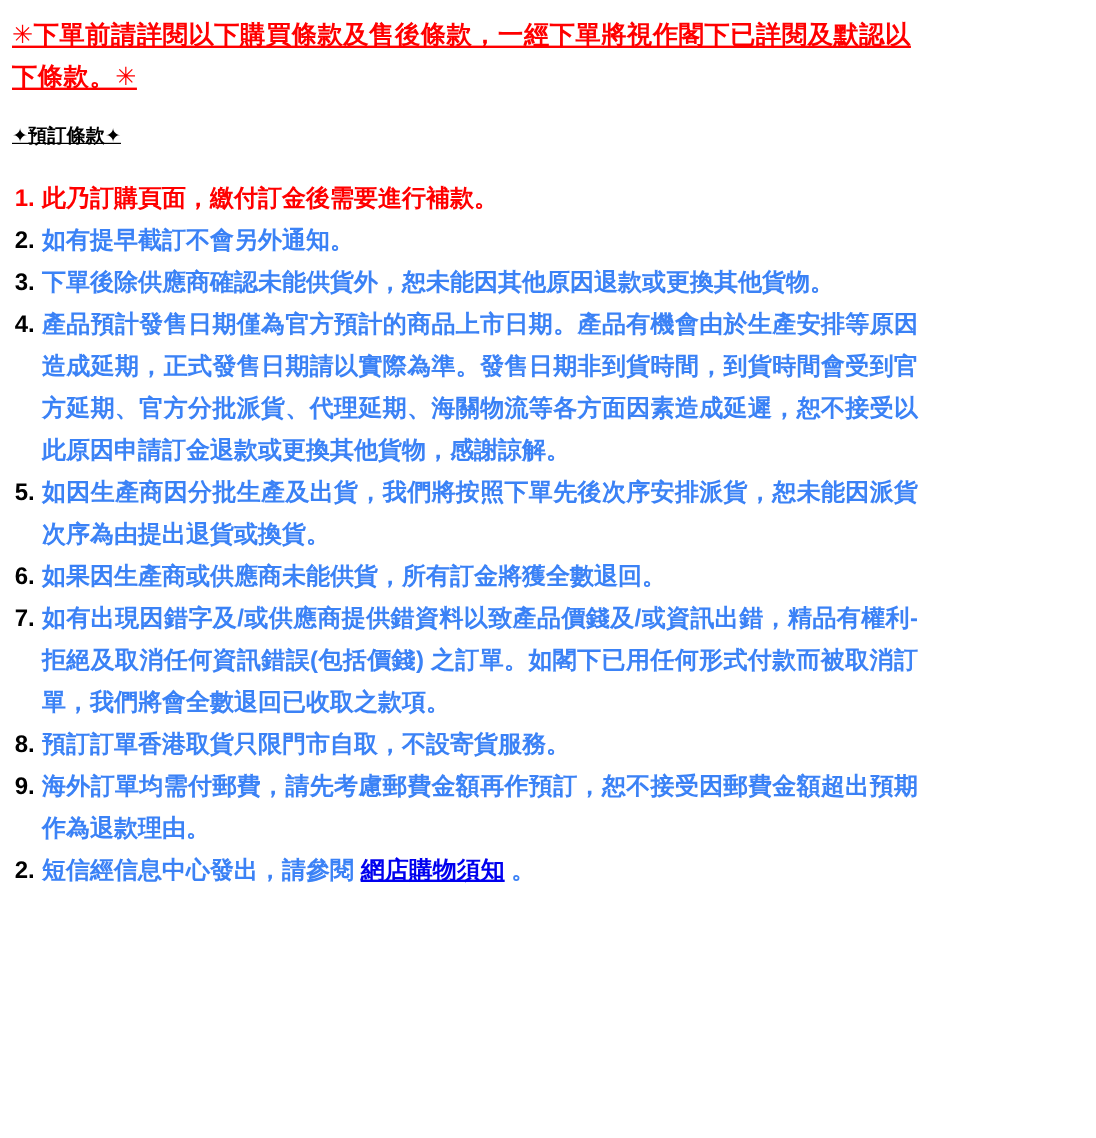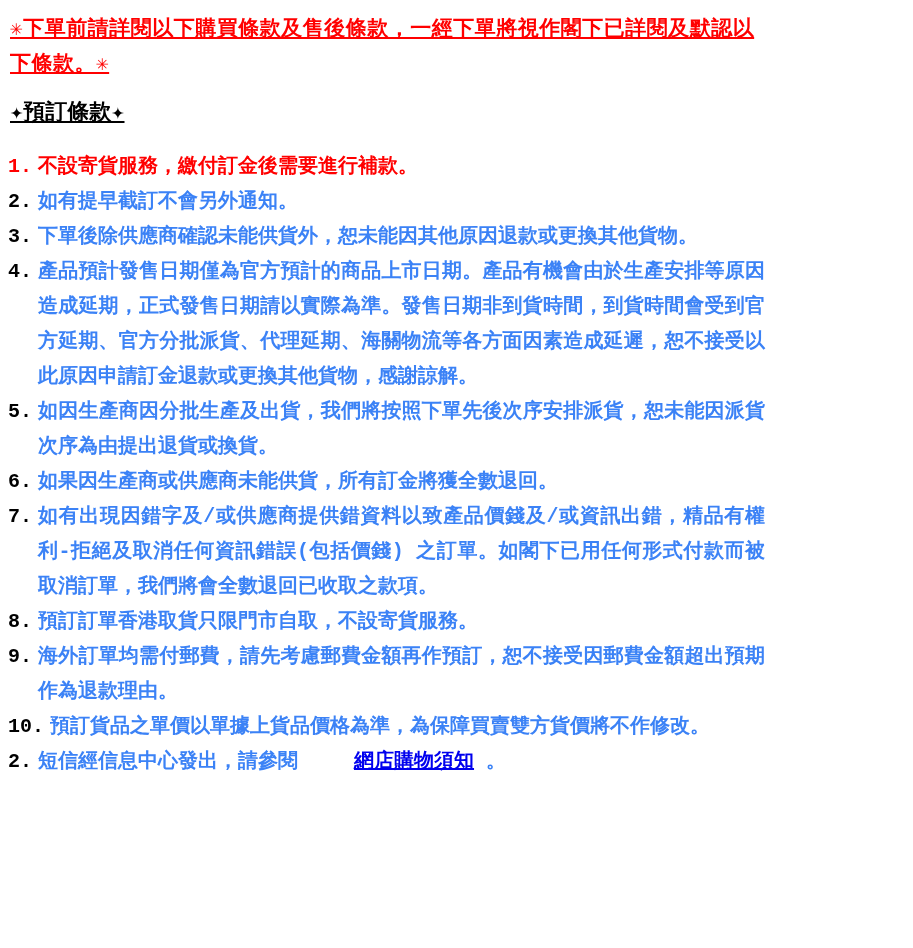--- a/index.html
+++ b/index.html
@@ -15,31 +15,30 @@
     font-weight: 700;
     color: #000000;
     -webkit-font-smoothing: antialiased;
   }
   .doc {
     box-sizing: border-box;
     width: 771px;
     padding: 12px 6px 10px 8px;
     font-size: 20px;
     line-height: 35px;
-    font-family: Liberation Mono, monospace;
   }
   .notice {
     color: #ff0000;
     text-decoration: underline;
     font-size: 21px;
     margin: 0 0 14px 2px;
     letter-spacing: 0.5px;
   }
   .section-title {
-    font-size: 22px;
+    font-size: 16px;
     font-weight: 700;
     text-decoration: underline;
     margin: 0 0 18px 2px;
   }
   ol.terms {
     list-style: none;
     margin: 0;
     padding: 0;
   }
   ol.terms li {
@@ -60,35 +59,34 @@
   .normal { color: #3b82f6; }
   .red { color: #ff0000; }
   .red-underline {
     color: #ff0000;
     text-decoration: underline;
   }
   a.link {
     color: #0000ee;
     text-decoration: underline;
     cursor: pointer;
-    margin-left: 44px;
   }
 </style>
 </head>
 <body>
 
 <div class="doc">
   <p class="notice">✳下單前請詳閱以下購買條款及售後條款，一經下單將視作閣下已詳閱及默認以下條款。✳</p>
 
   <h2 class="section-title">✦預訂條款✦</h2>
 
   <ol class="terms" id="terms-list">
       <li>
         <span class="num red">1.</span>
-        <span class="txt"><span class="red">不設寄貨服務，繳付訂金後需要進行補款。</span></span>
+        <span class="txt"><span class="red">此乃訂購頁面，繳付訂金後需要進行補款。</span></span>
       </li>
       <li>
         <span class="num">2.</span>
         <span class="txt"><span class="normal">如有提早截訂不會另外通知。</span></span>
       </li>
       <li>
         <span class="num">3.</span>
         <span class="txt"><span class="normal">下單後除供應商確認未能供貨外，恕未能因其他原因退款或更換其他貨物。</span></span>
       </li>
       <li>
@@ -109,21 +107,17 @@
       </li>
       <li>
         <span class="num">8.</span>
         <span class="txt"><span class="normal">預訂訂單香港取貨只限門市自取，不設寄貨服務。</span></span>
       </li>
       <li>
         <span class="num">9.</span>
         <span class="txt"><span class="normal">海外訂單均需付郵費，請先考慮郵費金額再作預訂，恕不接受因郵費金額超出預期作為退款理由。</span></span>
       </li>
       <li>
-        <span class="num">10.</span>
-        <span class="txt"><span class="normal">預訂貨品之單價以單據上貨品價格為準，為保障買賣雙方貨價將不作修改。</span></span>
-      </li>
-      <li>
         <span class="num">2.</span>
         <span class="txt"><span class="normal">短信經信息中心發出，請參閱 </span><a href="#" class="link">網店購物須知</a><span class="normal"> 。</span></span>
       </li>
     </ol>
 </div>
 
 </body></html>

